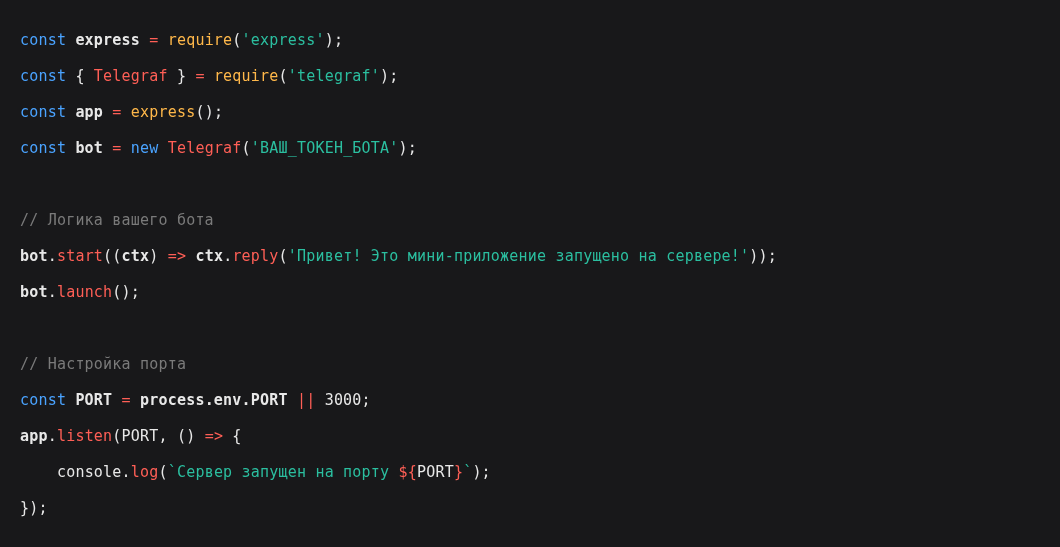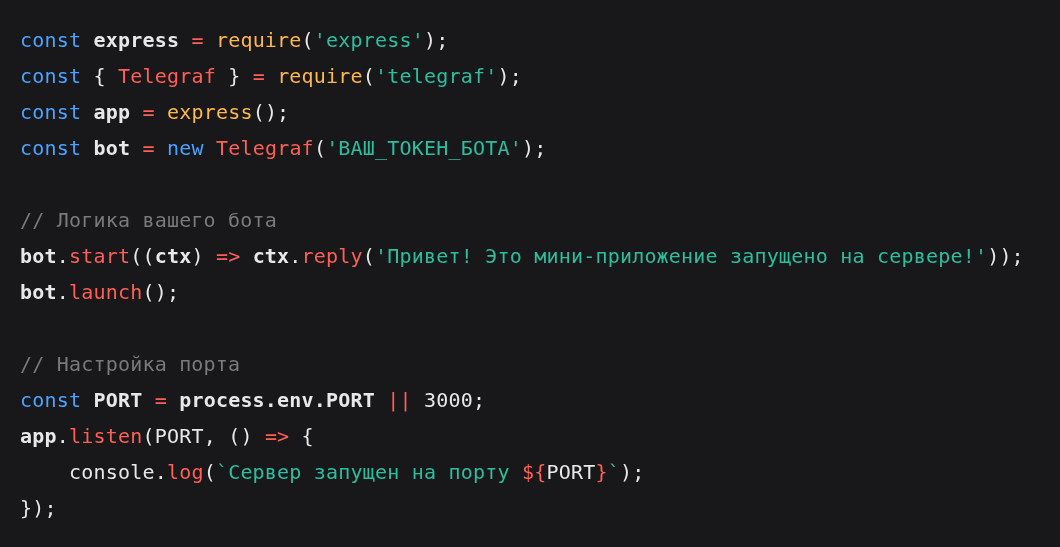--- a/index.html
+++ b/index.html
@@ -5,21 +5,21 @@
   html, body {
     margin: 0;
     padding: 0;
     background: #18181a;
     width: 1060px;
     height: 547px;
     overflow: hidden;
   }
   .code {
     font-family: "Consolas", "Menlo", "Monaco", monospace;
-    font-size: 20px;
+    font-size: 15px;
     line-height: 36px;
     white-space: pre;
     padding: 22px 20px;
     color: #e8e8e8;
     letter-spacing: 0.2px;
   }
   .kw    { color: #4aa3ff; }
   .id    { color: #e8e8e8; font-weight: 700; }
   .plain { color: #e8e8e8; }
   .punc  { color: #e8e8e8; }

